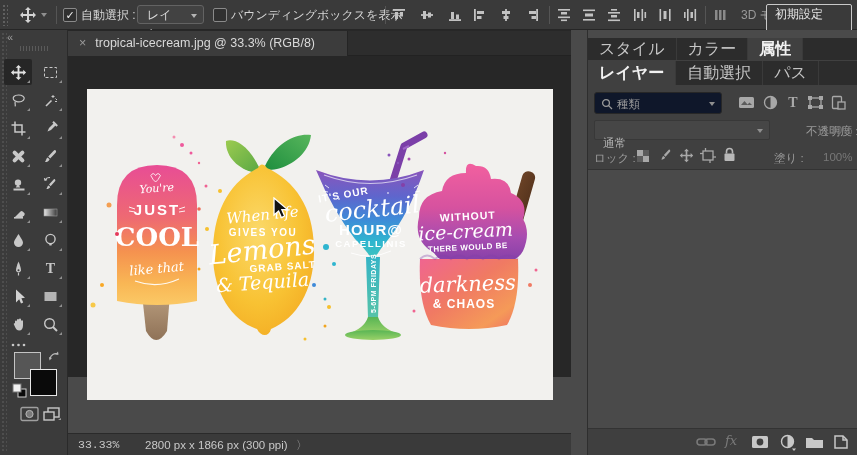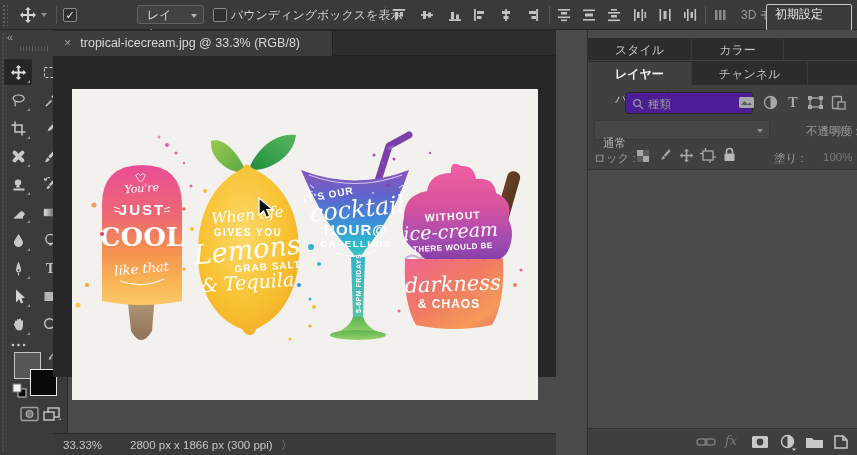--- a/index.html
+++ b/index.html
@@ -21,34 +21,34 @@
       border-right:3.5px solid transparent;border-top:4px solid #b5b5b5;}
   .aicon{top:7px;width:16px;height:16px;}
   .aicon svg{display:block;}
   
   #toolbar{left:0;top:30px;width:68px;height:425px;background:#3b3b3b;border-right:1px solid #2a2a2a;box-sizing:border-box;}
   .tool{width:28px;height:26px;display:flex;align-items:center;justify-content:center;}
   .tool.fly:after{content:'';position:absolute;right:2px;bottom:2px;
       border-left:3px solid transparent;border-bottom:3px solid #909090;}
   .tool.active{background:#262626;border-radius:2px;}
   
-  #docarea{left:53px;top:30px;width:503px;height:347px;background:#272727;}
+  #docarea{left:68px;top:30px;width:503px;height:347px;background:#272727;}
   #tabbar{left:0;top:1px;width:503px;height:25px;background:#2d2d2d;border-bottom:1px solid #222;box-sizing:border-box;}
   #doctab{left:0;top:0;width:280px;height:25px;background:#3c3c3c;border-right:1px solid #242424;box-sizing:border-box;
           color:#d9d9d9;font-size:12.5px;line-height:25px;}
   #canvas{left:19px;top:59px;width:466px;height:311px;background:#f2f1ee;}
   #statusbar{left:0;top:403px;width:503px;height:22px;background:#3a3a3a;border-top:1px solid #2a2a2a;
              color:#c8c8c8;font-size:11.5px;line-height:22px;box-sizing:border-box;}
   
   #gapstrip{left:571px;top:30px;width:17px;height:425px;background:#4a4a4a;border-right:1px solid #2e2e2e;box-sizing:border-box;}
   #rpanel{left:588px;top:30px;width:269px;height:425px;background:#404040;}
   .tabstrip{left:0;width:269px;background:#2c2c2c;}
-  .ptab{display:inline-block;padding:0 27px;color:#c6c6c6;font-size:12px;border-right:1px solid #3a3a3a;}
+  .ptab{display:inline-block;padding:0 11px;color:#c6c6c6;font-size:16px;border-right:1px solid #3a3a3a;}
   .ptab.active{background:#404040;color:#f2f2f2;font-weight:bold;}
-  .fieldbox{background:#4c1d95;border:1px solid #272727;border-radius:3px;box-sizing:border-box;margin-left:31px;}
+  .fieldbox{background:#0f172a;border:1px solid #272727;border-radius:3px;box-sizing:border-box;}
   .rlbl{color:#9b9b9b;font-size:11.5px;white-space:nowrap;}
   .rval{color:#787878;font-size:11.5px;}
   .chev{border-left:3.5px solid transparent;border-right:3.5px solid transparent;border-top:4px solid #8f8f8f;width:0;height:0;}
   #layerrow{left:0;top:140px;width:269px;height:36px;background:#4a4a4a;}
   #layerlist{left:0;top:140px;width:269px;height:258px;background:#4a4a4a;}
   #lbottom{left:0;top:398px;width:269px;height:27px;background:#3f3f3f;border-top:1px solid #333;box-sizing:border-box;}
   text{user-select:none;}
 </style>
 </head>
 <body>
@@ -60,20 +60,21 @@
     <div class="abs" style="left:19px;top:6px;">
       <svg width="18" height="18" viewBox="0 0 18 18">
           <path d="M9 1 L12 4 H10 V8 H14 V6 L17 9 L14 12 V10 H10 V14 H12 L9 17 L6 14 H8 V10 H4 V12 L1 9 L4 6 V8 H8 V4 H6 Z" fill="#d4d4d4"></path>
         </svg>
     </div>
     <div class="abs" style="left:41px;top:13px;">
       <div class="chev"></div>
     </div>
     <div class="abs sep" style="left:56px;"></div>
     <div class="abs chk vflex" style="left:63px;">✓</div>
+    <div class="abs lbl" style="left:81px;">自動選択 :</div>
     <div class="abs dd" style="left:137px;width:67px;"><span>レイヤー</span></div>
     <div class="abs chk" style="left:213px;"></div>
     <div class="abs lbl" style="left:231px;">バウンディングボックスを表示</div>
     <div class="abs sep" style="left:385px;"></div>
 
     <div class="abs aicon" style="left:391px;">
         <svg width="16" height="16">
           <g fill="#c2c2c2">
             <rect x="2" y="2" width="12" height="1.8"></rect>
             <rect x="4" y="5" width="3" height="7"></rect>
@@ -539,37 +540,37 @@
           </g>
         </g>
       </svg>
       
       <svg class="abs" style="left:186px;top:108px;" width="16" height="22">
         <polygon points="1,1 1,18 5.6,14 8.4,20.5 11.6,19 8.8,12.6 14.6,12.6" fill="#111" stroke="#fff" stroke-width="1.3"></polygon>
       </svg>
     </div>
 
     <div id="statusbar" class="abs">
-      <span class="abs" style="left:10px;">33.33%</span>
+      <span class="abs" style="left:10px;font-family:Liberation Mono, monospace;">33.33%</span>
       <span class="abs" style="left:77px;">2800 px x 1866 px (300 ppi)</span>
       <span class="abs" style="left:228px;color:#9a9a9a;">〉</span>
     </div>
   </div>
 
   <div id="gapstrip" class="abs"></div>
 
   <div id="rpanel" class="abs">
     <div class="abs" style="left:0;top:0;width:269px;height:8px;background:#4a4a4a;"></div>
 
     <div class="abs tabstrip" style="top:8px;height:22px;line-height:22px;">
       <span class="ptab">スタイル</span><span class="ptab">カラー</span><span class="ptab active">属性</span><span class="ptab">ナビゲーター</span>
     </div>
 
     <div class="abs tabstrip" style="top:31px;height:24px;line-height:24px;">
-      <span class="ptab active">レイヤー</span><span class="ptab">チャンネル</span><span class="ptab">パス</span>
+      <span class="ptab active">レイヤー</span><span class="ptab">自動選択</span><span class="ptab">パス</span>
     </div>
 
     <div class="abs fieldbox" style="left:6px;top:62px;width:128px;height:22px;">
       <svg class="abs" style="left:6px;top:5px;" width="12" height="12">
           <circle cx="5" cy="5" r="3.4" fill="none" stroke="#9a9a9a" stroke-width="1.3"></circle>
           <line x1="7.6" y1="7.6" x2="11" y2="11" stroke="#9a9a9a" stroke-width="1.3"></line>
         </svg>
       <span class="abs rlbl" style="left:22px;top:4px;">種類</span>
       <div class="abs chev" style="right:6px;top:9px;"></div>
     </div>

